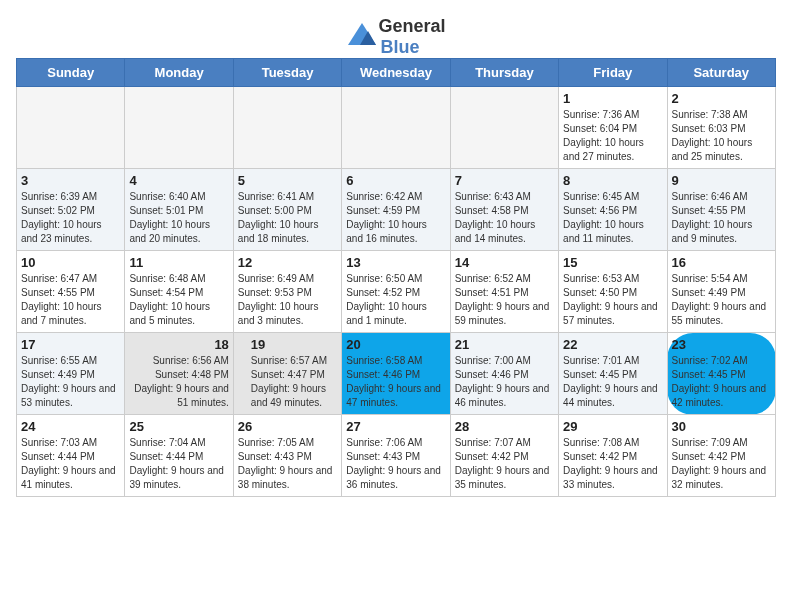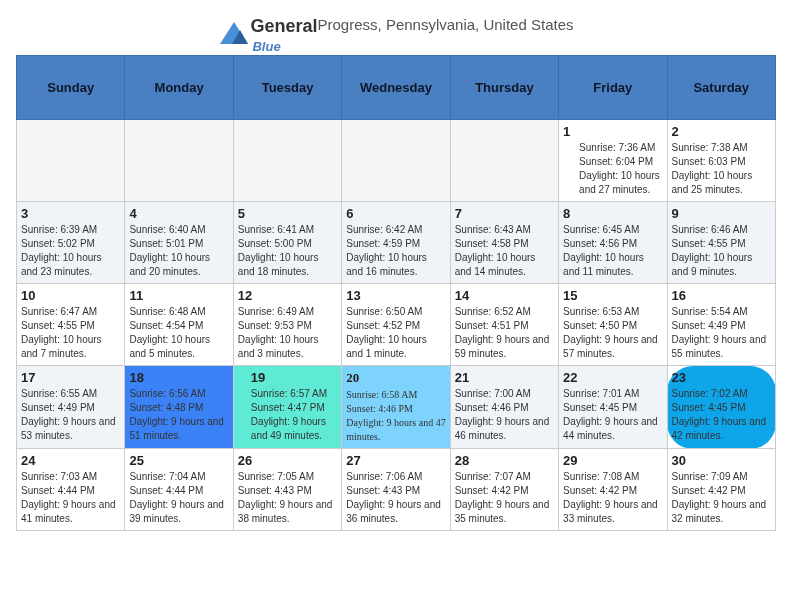--- a/index.html
+++ b/index.html
@@ -35,23 +35,23 @@
     .location {
       font-size: 15px;
       color: #555;
     }
     .calendar {
       width: 100%;
       border-collapse: collapse;
     }
     .calendar th {
       background-color: #4a7fc1;
-      color: #0f172a;
+      color: #ffffff;
       text-align: center;
-      padding: 24px 4px;
+      padding: 6px 4px;
       font-size: 13px;
       border: 1px solid #3a6fb1;
     }
     .calendar td {
       vertical-align: top;
       border: 1px solid #ccc;
       padding: 4px;
       width: 108px;
       min-height: 70px;
       font-size: 10.5px;
@@ -83,26 +83,25 @@
   <div class="logo">
     <div class="logo-row">
       <span>
         <svg width="32" height="28" viewBox="0 0 32 28">
           <polygon points="16,2 30,24 2,24" fill="#4a90d9"></polygon>
           <polygon points="22,10 30,24 14,24" fill="#2a5fa0"></polygon>
         </svg>
       </span>
       <div>
         <span style="font-size:18px;font-weight:bold;color:#333;">General</span><br>
-        <span style="font-size:13px;font-weight:bold;color:#4a7fc1;margin-left:2px;font-style:italic;">Blue</span>
+        <span style="font-size:18px;font-weight:bold;color:#4a7fc1;margin-left:2px;">Blue</span>
       </div>
     </div>
   </div>
   <div class="title-area">
-    <div class="location">Progress, Pennsylvania, United States</div>
   </div>
 </div>
 
 <table class="calendar">
   <thead>
     <tr>
     <th>Sunday</th>
         <th>Monday</th>
         <th>Tuesday</th>
         <th>Wednesday</th>
@@ -113,21 +112,21 @@
   </thead>
   <tbody id="calendar-body">
   <tr>
         <td class="empty"></td>
         <td class="empty"></td>
         <td class="empty"></td>
         <td class="empty"></td>
         <td class="empty"></td>
         <td>
           <div class="day-num">1</div>
-          <div class="day-info" style="white-space: pre-line; margin-left: 16px;">Sunrise: 7:36 AM
+          <div class="day-info" style="white-space: pre-line;">Sunrise: 7:36 AM
 Sunset: 6:04 PM
 Daylight: 10 hours and 27 minutes.</div>
         </td>
         <td>
           <div class="day-num">2</div>
           <div class="day-info" style="white-space: pre-line;">Sunrise: 7:38 AM
 Sunset: 6:03 PM
 Daylight: 10 hours and 25 minutes.</div>
         </td>
       </tr>
@@ -219,33 +218,33 @@
 Daylight: 9 hours and 55 minutes.</div>
         </td>
       </tr>
       <tr>
         <td style="background: rgb(240, 244, 248);">
           <div class="day-num">17</div>
           <div class="day-info" style="white-space: pre-line;">Sunrise: 6:55 AM
 Sunset: 4:49 PM
 Daylight: 9 hours and 53 minutes.</div>
         </td>
-        <td style="background: #3b82f6;">
+        <td style="background: #e5e5e5; text-align: right;">
           <div class="day-num">18</div>
           <div class="day-info" style="white-space: pre-line;">Sunrise: 6:56 AM
 Sunset: 4:48 PM
 Daylight: 9 hours and 51 minutes.</div>
         </td>
-        <td style="background: #5eead4; padding-left: 17px;">
+        <td style="background: #e5e5e5; padding-left: 17px;">
           <div class="day-num">19</div>
           <div class="day-info" style="white-space: pre-line;">Sunrise: 6:57 AM
 Sunset: 4:47 PM
 Daylight: 9 hours and 49 minutes.</div>
         </td>
-        <td style="background: #7dd3fc; font-family: Liberation Serif, serif;">
+        <td style="background: #0ea5e9;">
           <div class="day-num">20</div>
           <div class="day-info" style="white-space: pre-line;">Sunrise: 6:58 AM
 Sunset: 4:46 PM
 Daylight: 9 hours and 47 minutes.</div>
         </td>
         <td style="background: rgb(240, 244, 248);">
           <div class="day-num">21</div>
           <div class="day-info" style="white-space: pre-line;">Sunrise: 7:00 AM
 Sunset: 4:46 PM
 Daylight: 9 hours and 46 minutes.</div>

